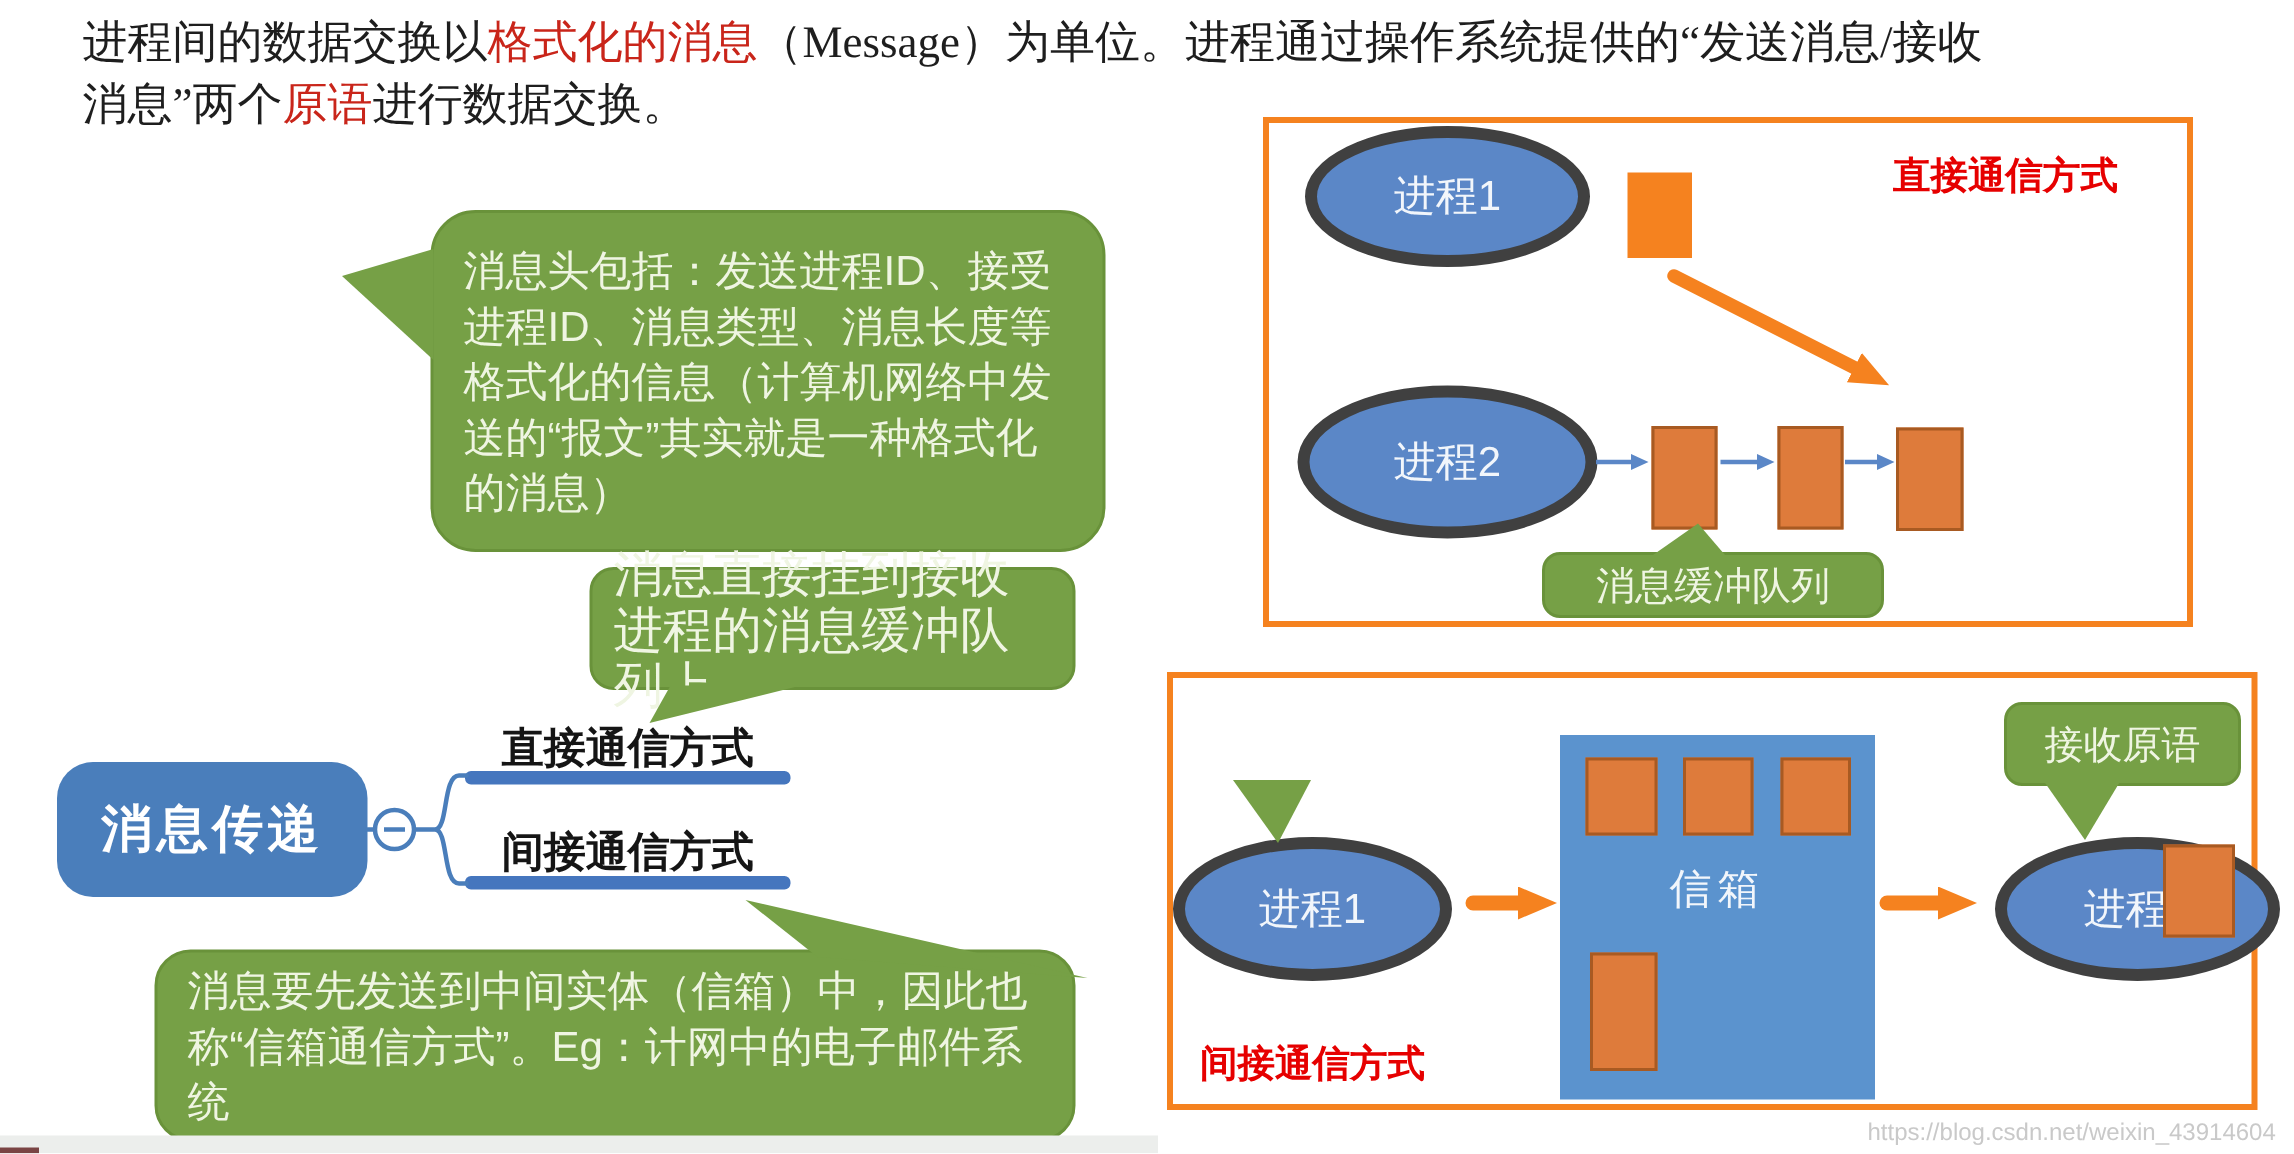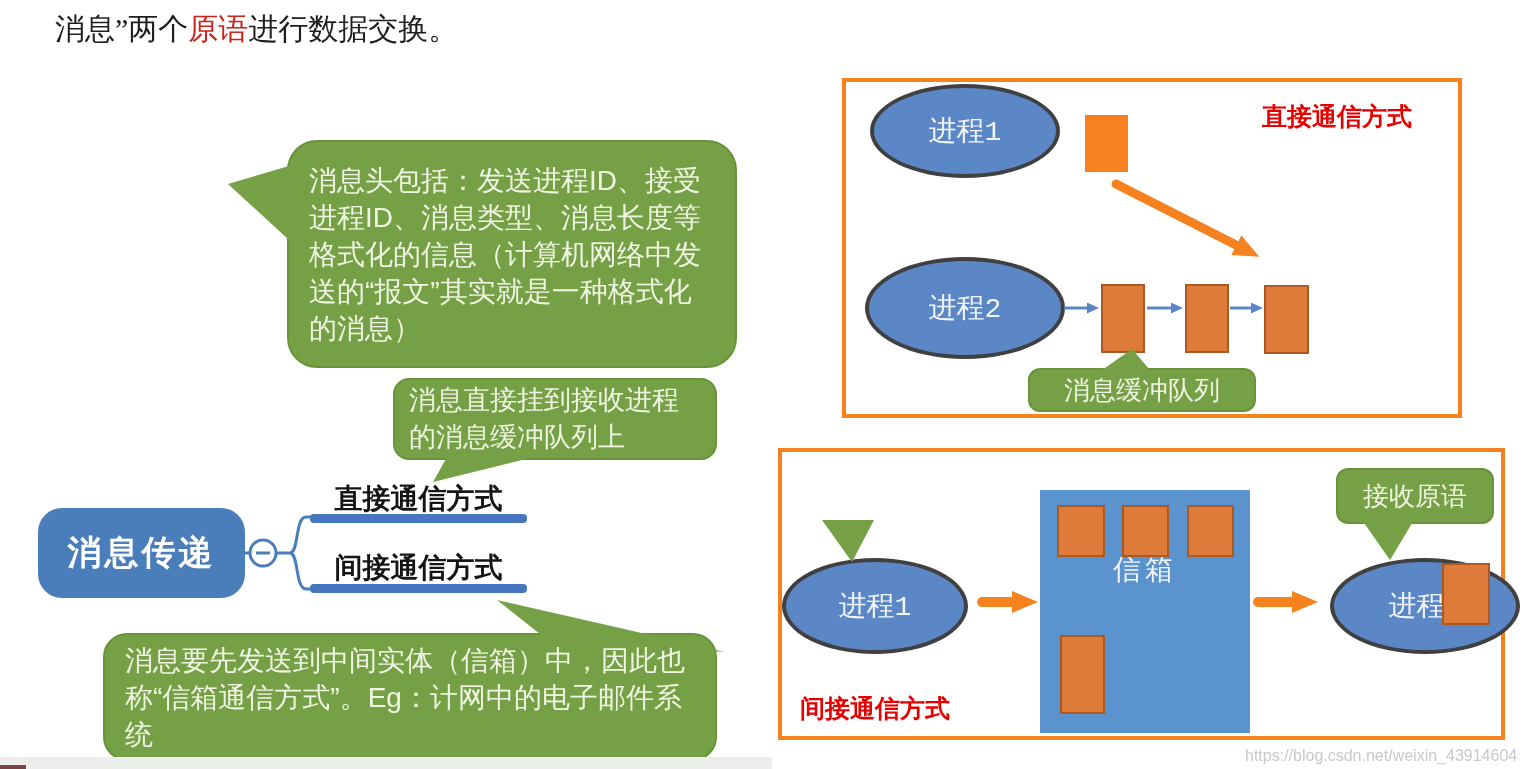--- a/index.html
+++ b/index.html
@@ -14,49 +14,50 @@
   .intro{ font-family:"Liberation Serif", serif; font-size:30px; line-height:41px; color:#1e1e1e; }
   .intro .red{ color:#C9251A; }
 
   
   .msg-header{ height:76px; background:#DC7A3E; color:#FBEFE4; display:flex; align-items:center; justify-content:center; font-size:29px; letter-spacing:6px; }
   .msg-body{ height:146px; background:#5B9AD3; color:#F4F8FD; display:flex; align-items:center; justify-content:center; font-size:29px; letter-spacing:6px; }
 
   
   .bubble{ background:#76A046; border:2px solid #69923A; color:#EFF5E2; }
   .bubble.big{ border-radius:30px; font-size:28px; line-height:37px; padding:0 20px; display:flex; align-items:center; }
-  .bubble.mid{ border-radius:16px; font-size:27px; line-height:37px; padding:4px 14px; display:flex; align-items:center; justify-content:center; text-align:left; }
+  .bubble.mid{ border-radius:16px; font-size:33px; line-height:37px; padding:4px 14px; display:flex; align-items:center; justify-content:center; text-align:left; }
   .bubble.small{ border-radius:12px; font-size:26px; display:flex; align-items:center; justify-content:center; }
 
   
   .node{ background:#4A7EBB; border-radius:24px; color:#ffffff; font-size:34px; font-weight:bold; letter-spacing:3px; display:flex; align-items:center; justify-content:center; }
   .branch-label{ width:217px; text-align:center; font-size:28px; font-weight:700; color:#151515; }
   .branch-bar{ width:217px; height:9px; border-radius:4px; background:#4576BE; }
 
   
   .frame{ border:4px solid #F5821F; background:transparent; }
-  .ellipse{ background:#5B87C7; border:4px solid #404040; border-radius:50%; color:#F2F6FB; font-size:28px; display:flex; align-items:center; justify-content:center;font-family:Liberation Mono, monospace; }
+  .ellipse{ background:#5B87C7; border:8px solid #404040; border-radius:50%; color:#F2F6FB; font-size:28px; display:flex; align-items:center; justify-content:center; }
   .qrect{ background:#DE7B3B; border:2px solid #A85A22; }
   .brightsq{ background:#F5821F; }
   .red-title{ color:#E60000; font-weight:bold; font-size:25px; }
   .mailbox{ background:#5B93CE; color:#F2F6FB; font-size:28px; display:flex; justify-content:center; }
-  .mailbox span{ margin-top:61px; letter-spacing:4px; }
+  .mailbox span{ margin-top:84px; letter-spacing:4px; }
 
   .watermark{ color:#C9C9C9; font-size:16px; }
   .bottom-strip{ background:#ECEEEC; }
   .bottom-sliver{ background:#7A4444; }
 
   svg.overlay{ position:absolute; left:0; top:0; pointer-events:none; }
 </style>
 </head>
 <body>
 
 <div id="stage">
 
   <div class="abs intro" style="left:55px; top:8px; width:1380px;">
+    <div><span>进程间的数据交换以</span><span class="red">格式化的消息</span><span>（Message）为单位。进程通过操作系统提供的“发送消息/接收</span></div>
     <div><span>消息”两个</span><span class="red">原语</span><span>进行数据交换。</span></div>
   </div>
 
 
   <div class="abs bubble big" style="left:287px; top:140px; width:450px; height:228px;">
     <span>消息头包括：发送进程ID、接受进程ID、消息类型、消息长度等格式化的信息（计算机网络中发送的“报文”其实就是一种格式化的消息）</span>
   </div>
 
   <div class="abs bubble mid" style="left:393px; top:378px; width:324px; height:82px;">
     <span>消息直接挂到接收进程的消息缓冲队列上</span>

